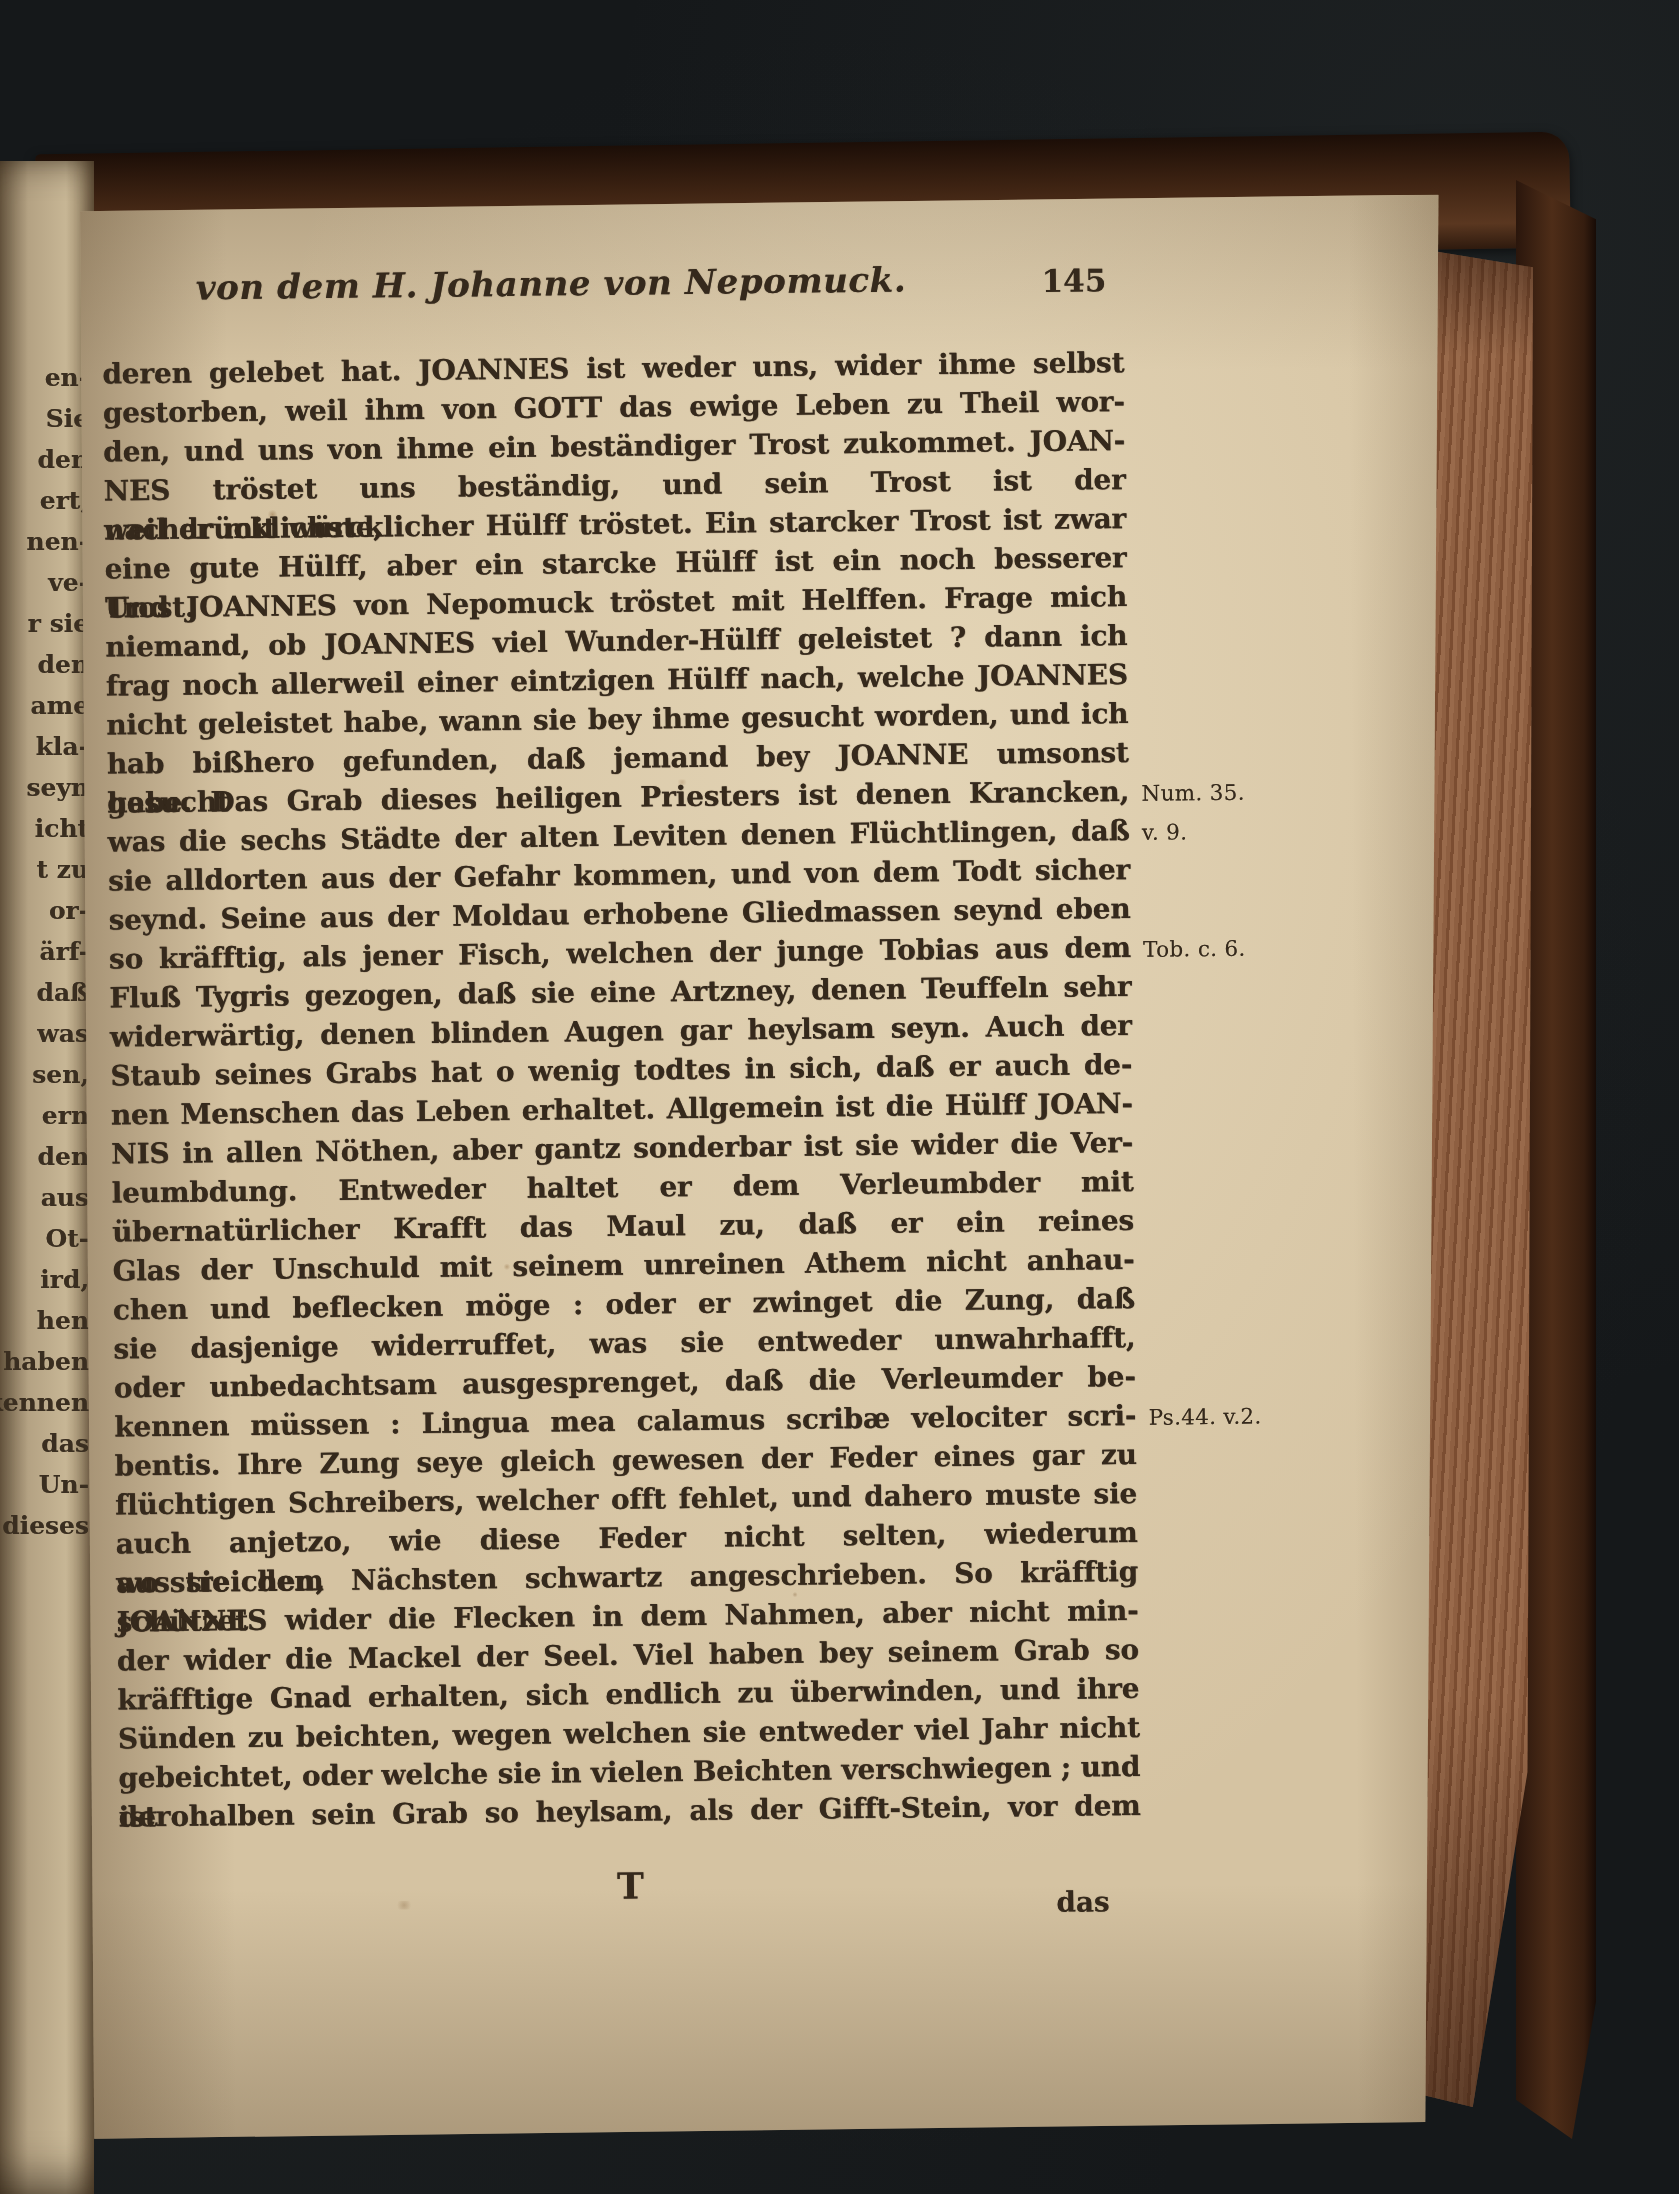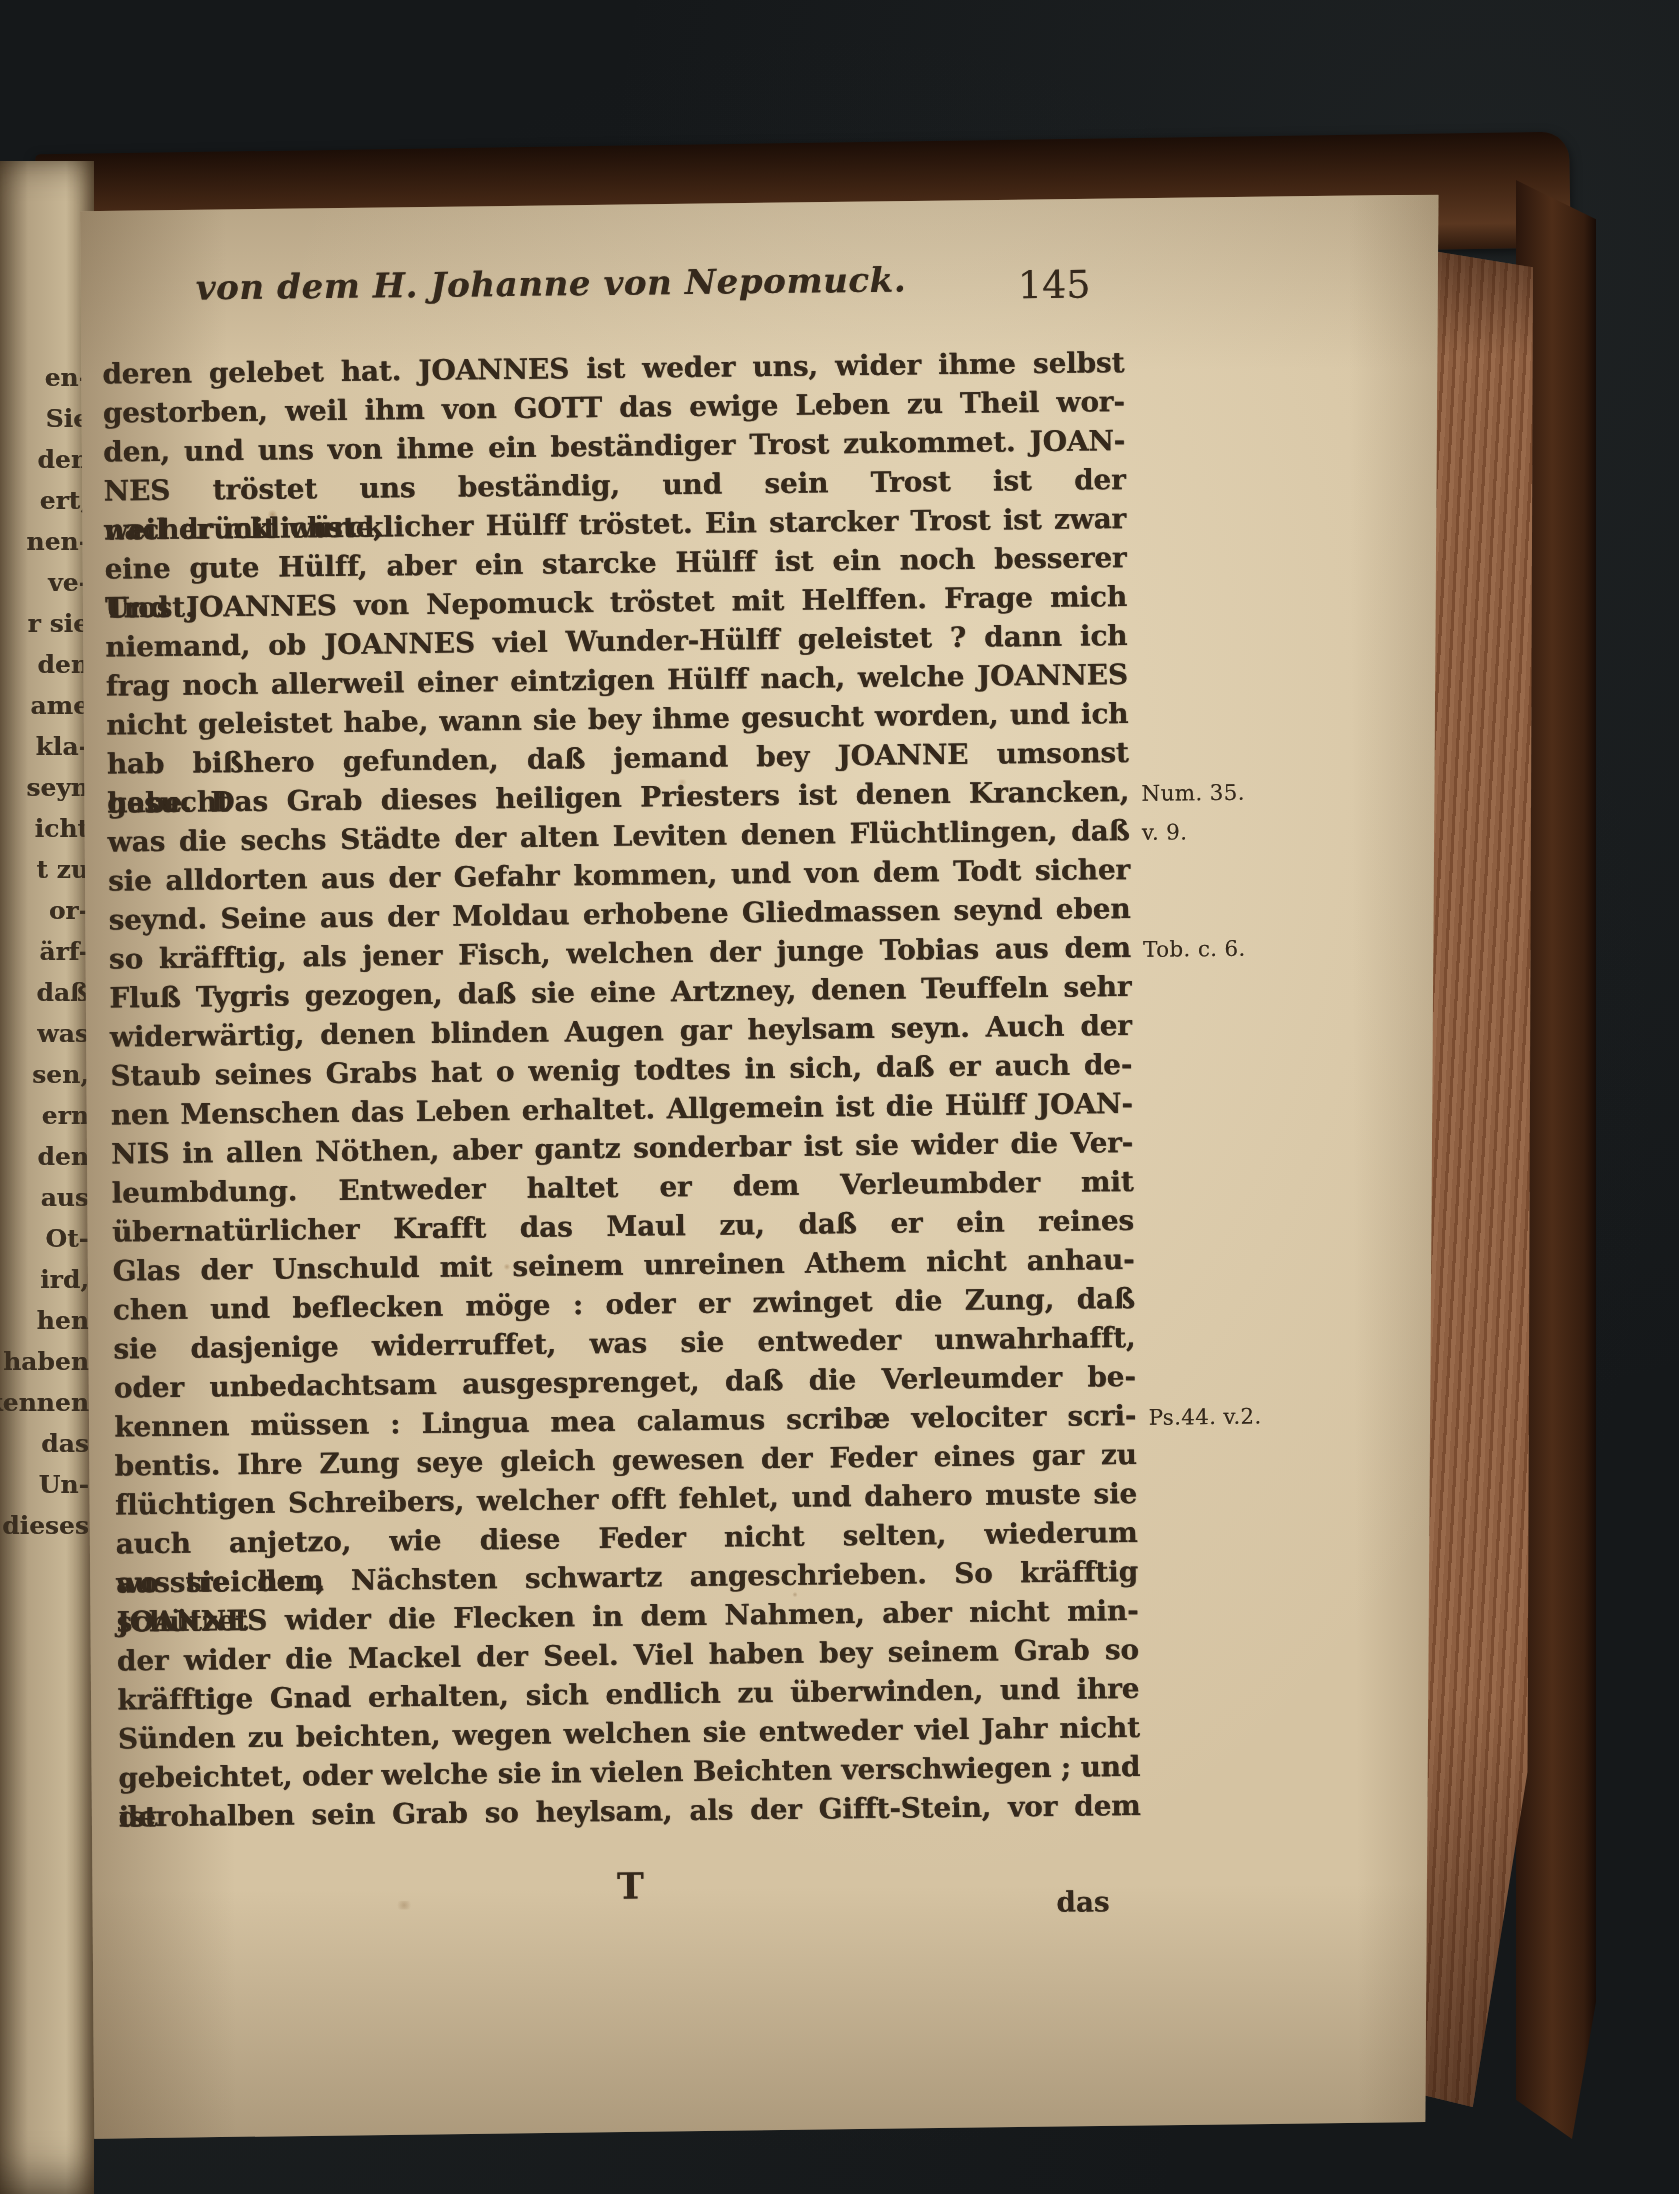--- a/index.html
+++ b/index.html
@@ -52,21 +52,21 @@
       radial-gradient(circle, rgba(120,85,45,.28), transparent 70%),
       radial-gradient(circle, rgba(140,95,50,.30), transparent 70%),
       radial-gradient(circle, rgba(140,95,50,.25), transparent 70%);
     background-size:9.9px 9.9px,6.8px 6.8px,16px 6.2px,5.5px 5.5px,18.5px 8.6px,7.4px 7.4px,12.3px 5.5px;
     background-position:14% 16%,31% 55%,68% 37%,52% 72%,23% 88%,81% 63%,44% 30%;}
   .content{position:absolute;left:29.6px;top:64px;width:1022px;transform:rotate(-0.35deg);color:#35291c;}
   .header{position:relative;height:64px;}
   .header-title{position:absolute;left:44%;transform:translateX(-50%);top:0;
     font-size:34px;font-weight:700;font-style:italic;letter-spacing:0.6px;white-space:nowrap;
     text-shadow:0 0 0.9px rgba(53,41,28,.65);}
-  .page-num{position:absolute;right:33px;top:4.9px;font-size:38px;font-weight:400;
+  .page-num{position:absolute;right:17px;top:4.9px;font-size:31px;font-weight:700;
     text-shadow:0 0 0.7px rgba(53,41,28,.6);}
   .lines{margin-top:22px;}
   .line{position:relative;height:39px;line-height:39px;font-size:28px;font-weight:700;
     letter-spacing:-0.2px;text-align:justify;text-align-last:justify;
     text-shadow:0 0 0.8px rgba(53,41,28,.6), 0.4px 0.4px 0 rgba(53,41,28,.28);}
   .margin-note{position:absolute;left:calc(100% + 12.3px);top:1.8px;
     font-size:21.5px;font-weight:400;letter-spacing:0.3px;white-space:nowrap;
     text-align:left;text-align-last:auto;text-shadow:0 0 0.6px rgba(53,41,28,.55);}
   .sig-row{position:relative;margin-top:34px;height:74px;}
   .sig-mark{position:absolute;left:50%;transform:translateX(-50%);top:0;

